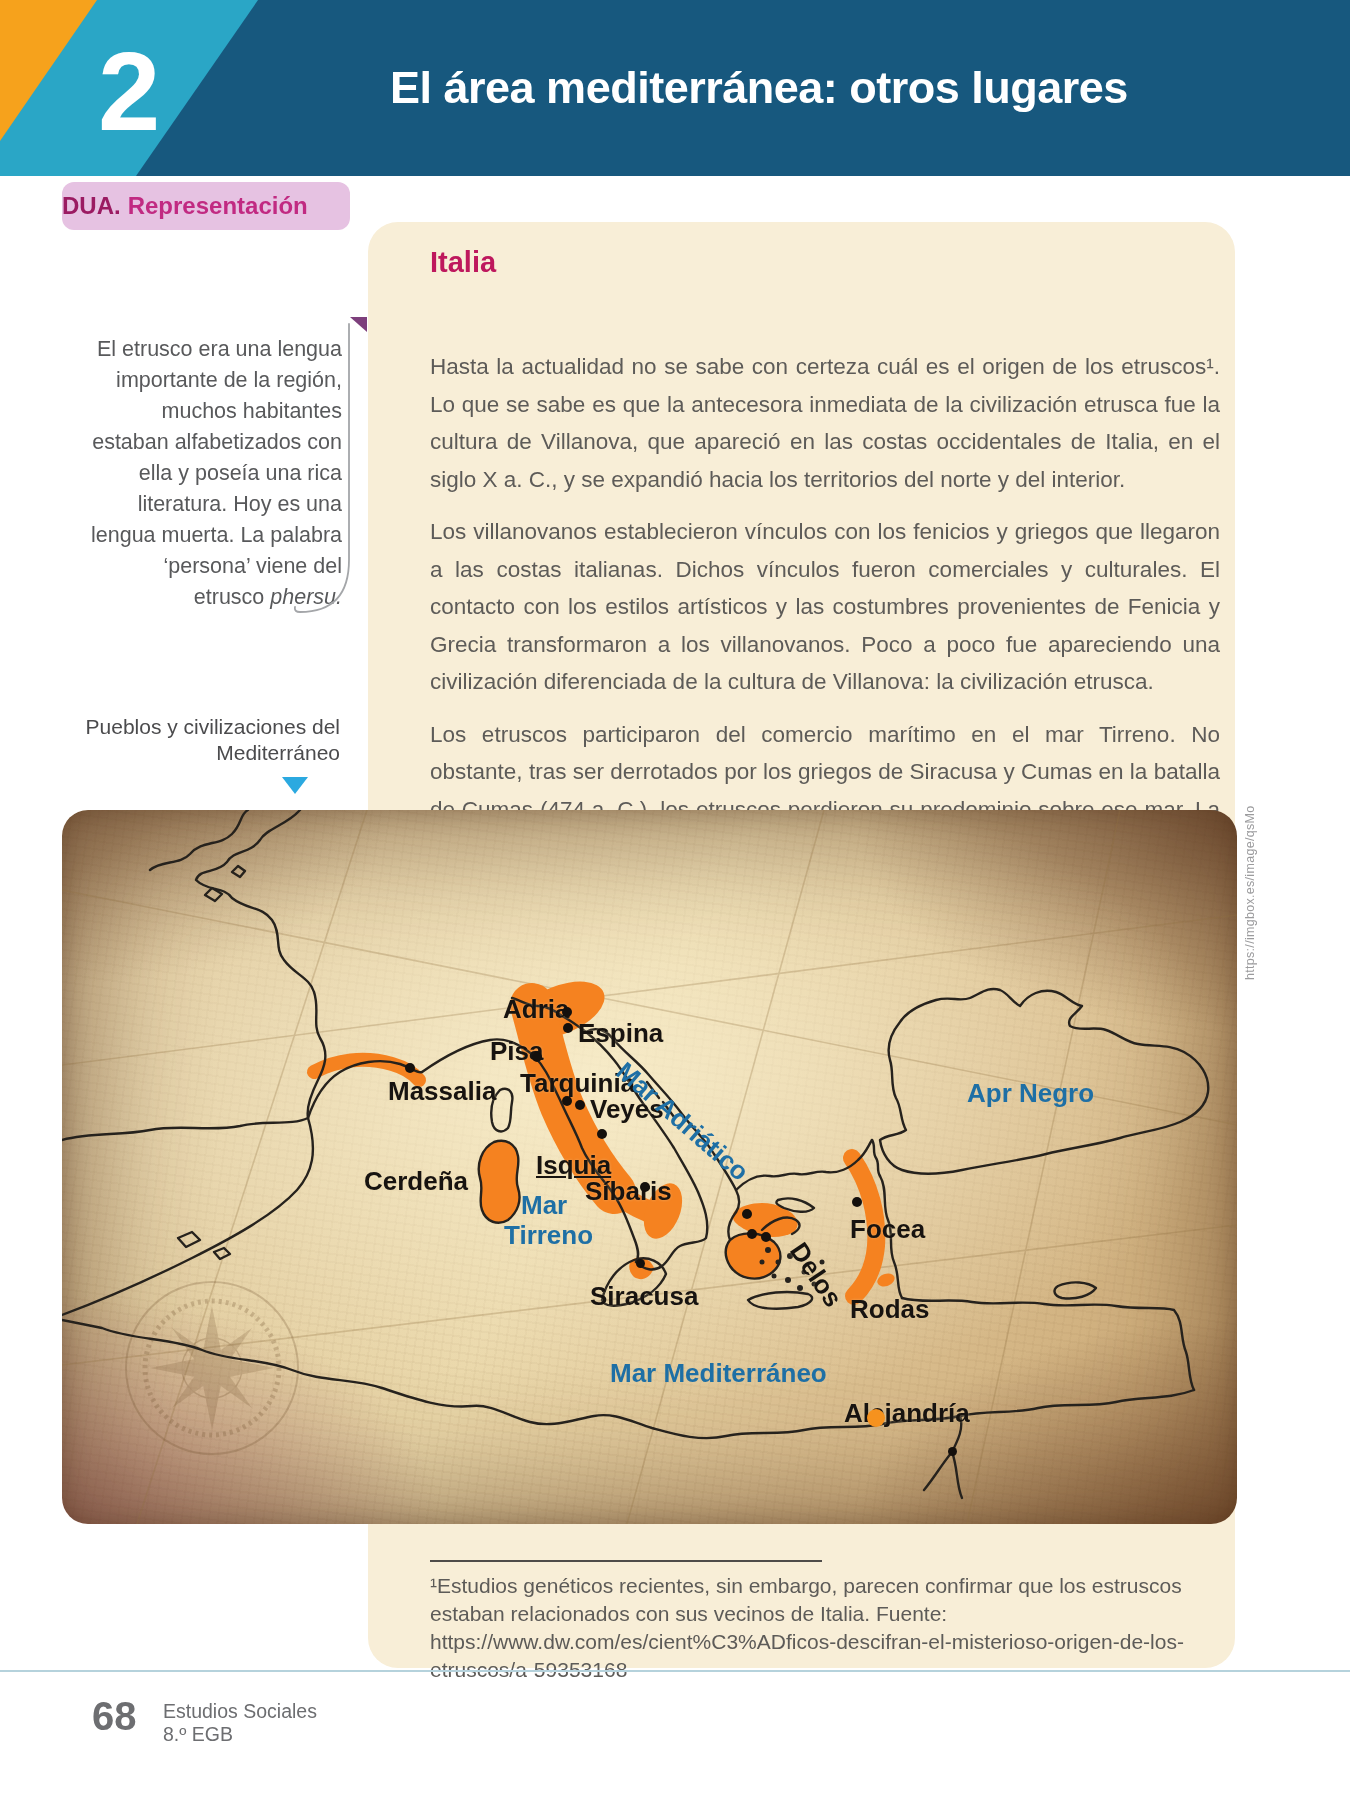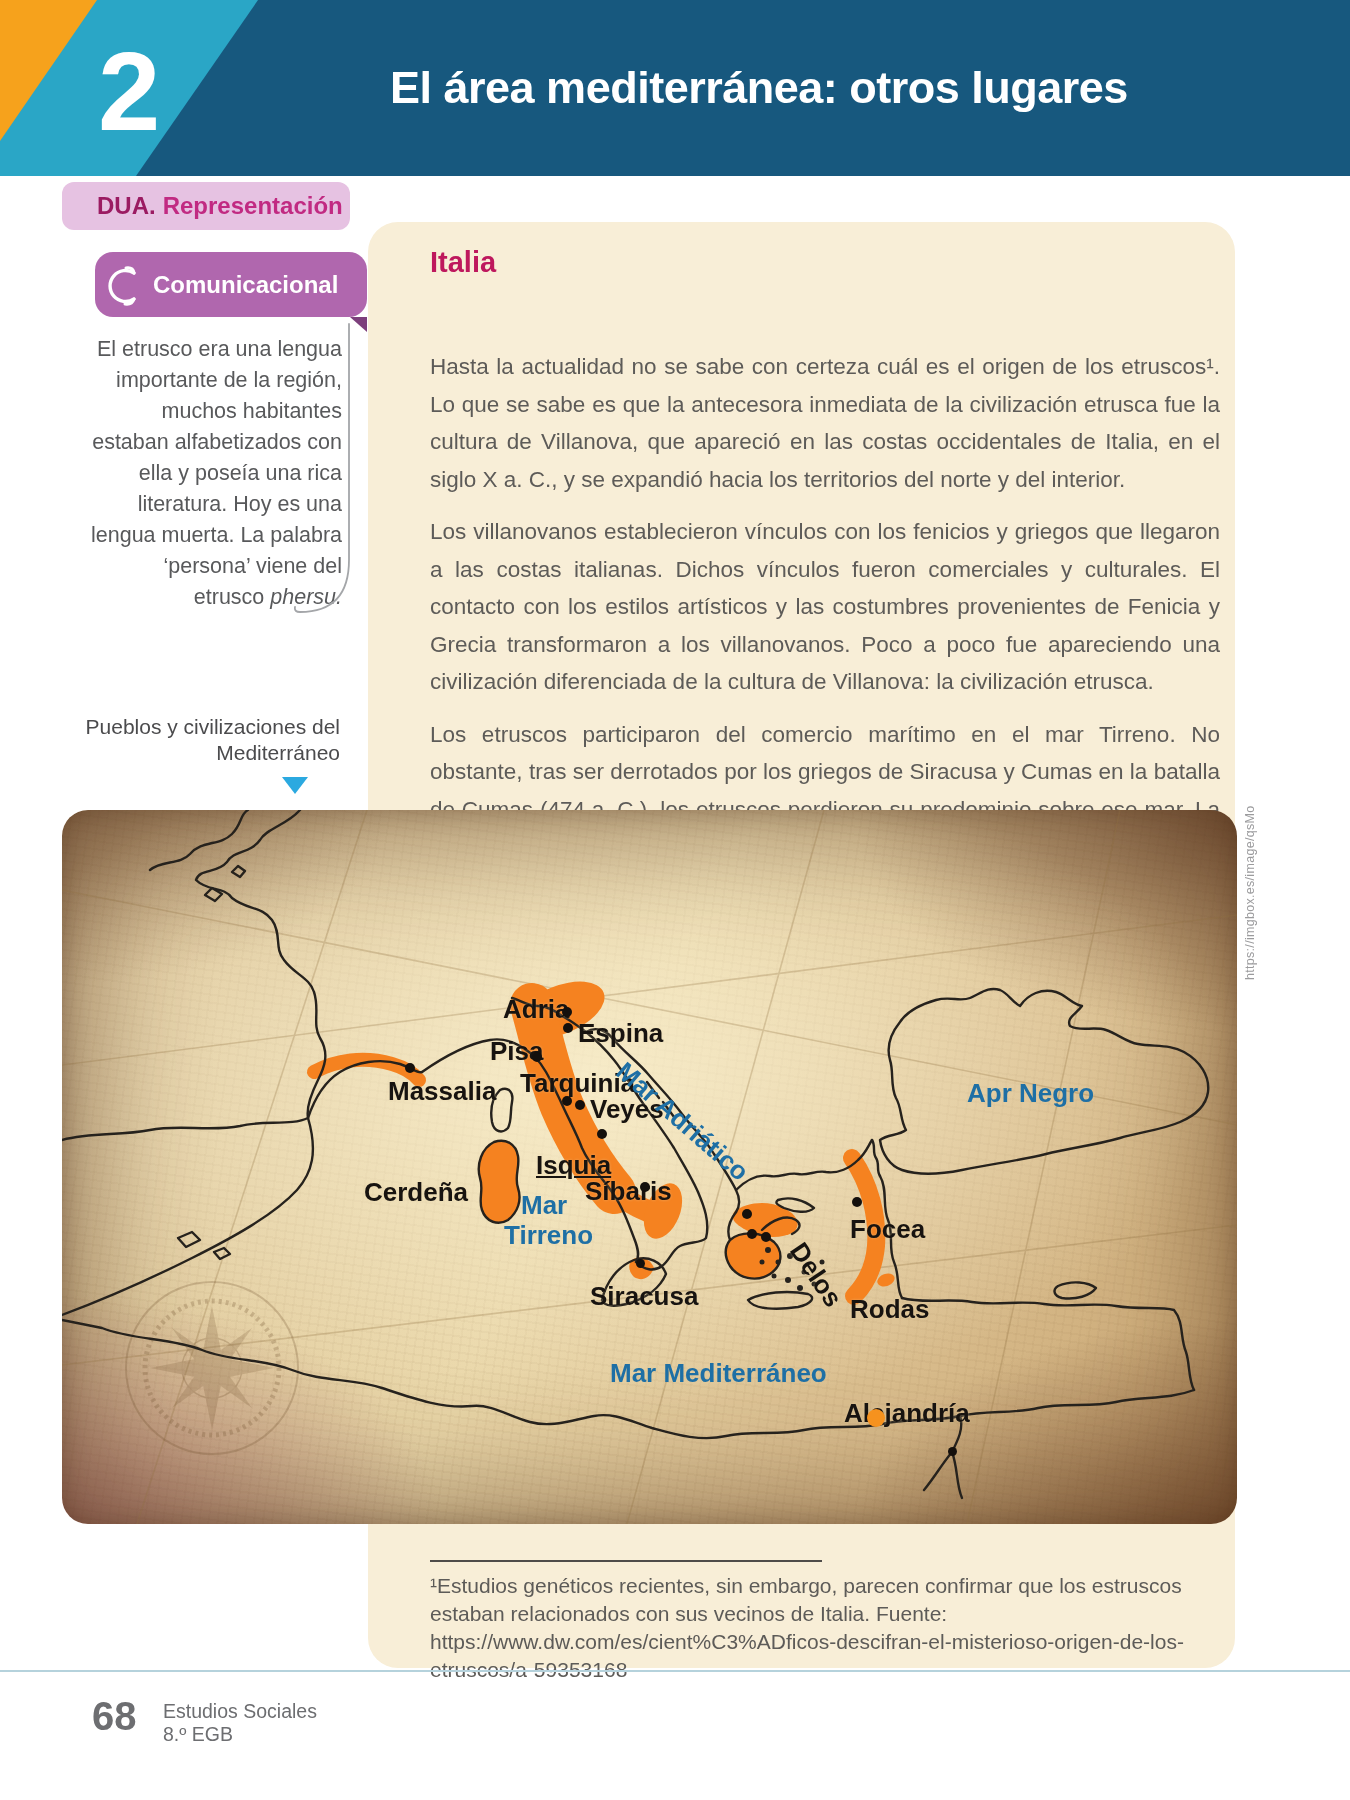--- a/index.html
+++ b/index.html
@@ -13,21 +13,21 @@
     background:#2aa6c6; clip-path:polygon(95px 0, 258px 0, 136px 176px, 0 176px, 0 140px);
     filter:drop-shadow(4px 2px 4px rgba(0,0,0,.35)); }
   .orange-wedge { position:absolute; left:0; top:0; width:120px; height:145px;
     background:#f6a21c; clip-path:polygon(0 0, 97px 0, 0 141px); }
   .unit-number { position:absolute; left:98px; top:36px; color:#ffffff; font-size:112px; font-weight:bold; line-height:1; }
   .page-title { position:absolute; left:390px; top:0; width:830px; height:176px; display:flex; align-items:center;
     color:#ffffff; font-size:45px; font-weight:bold; letter-spacing:-.5px; }
 
   
   .dua-bar { position:absolute; left:62px; top:182px; width:288px; height:48px; background:#e6c2e2;
-    border-radius:12px; display:flex; align-items:center; padding-left:35px; font-size:24px; }
+    border-radius:12px; display:flex; align-items:center; font-size:24px; }
   .dua-bold { color:#9b1b62; font-weight:bold; }
   .dua-rest { color:#c12a82; font-weight:bold; margin-left:7px; }
 
   
   .badge { position:absolute; left:95px; top:252px; width:272px; height:65px; background:#b067ae;
     border-radius:18px; display:flex; align-items:center; }
   .badge-label { color:#ffffff; font-size:24px; font-weight:bold; margin-left:58px; }
   .badge-fold { position:absolute; left:350px; top:317px; width:17px; height:15px; background:#7d3f7c;
     clip-path:polygon(0 0, 100% 0, 100% 100%); }
   .badge-icon { position:absolute; left:96px; top:262px; }
@@ -88,23 +88,20 @@
   <div class="orange-wedge"></div>
   <div class="unit-number">2</div>
 
   <div class="dua-bar">
     <span class="dua-bold">DUA.</span>
     <span class="dua-rest">Representación</span>
   </div>
 
   <div class="cream-panel"></div>
 
-  <div class="badge">
-    <span class="badge-label">Comunicacional</span>
-  </div>
   <div class="badge-fold"></div>
   <svg class="badge-icon" width="52" height="48" viewBox="0 0 52 48">
     <path d="M38,11 a15.5,15.5 0 1 0 0,26" fill="none" stroke="#ffffff" stroke-width="3.4" stroke-linecap="round"></path>
     <path d="M38,11 q-1,-6 -8,-5" fill="none" stroke="#ffffff" stroke-width="3" stroke-linecap="round"></path>
     <path d="M38,37 q-2,6 -9,5" fill="none" stroke="#ffffff" stroke-width="3" stroke-linecap="round"></path>
   </svg>
 
   <div class="side-note">
     <span>El etrusco era una lengua importante de la región, muchos habitantes estaban alfabetizados con ella y poseía una rica literatura. Hoy es una lengua muerta. La palabra ‘persona’ viene del etrusco </span><span class="it">phersu.</span>
   </div>
@@ -229,21 +226,21 @@
       </g>
     </svg>
     <div>
         <span class="map-label" style="left: 441px; top: 184px;">Adria</span>
         <span class="map-label" style="left: 516px; top: 208px;">Espina</span>
         <span class="map-label" style="left: 428px; top: 226px;">Pisa</span>
         <span class="map-label" style="left: 458px; top: 258px;">Tarquinia</span>
         <span class="map-label" style="left: 528px; top: 284px;">Veyes</span>
         <span class="map-label" style="left: 326px; top: 266px;">Massalia</span>
         <span class="map-label" style="left: 474px; top: 340px; text-decoration: underline;">Isquia</span>
-        <span class="map-label" style="left: 302px; top: 367px;">Cerdeña</span>
+        <span class="map-label" style="left: 302px; top: 356px;">Cerdeña</span>
         <span class="map-label" style="left: 523px; top: 366px;">Síbaris</span>
         <span class="map-label" style="left: 528px; top: 471px; text-align: right;">Siracusa</span>
         <span class="map-label" style="left: 734px; top: 420px; transform: rotate(56deg); transform-origin: 0px 50%;">Delos</span>
         <span class="map-label" style="left: 788px; top: 404px; text-align: right;">Focea</span>
         <span class="map-label" style="left: 788px; top: 484px;">Rodas</span>
         <span class="map-label" style="left: 782px; top: 588px;">Alejandría</span>
         <span class="map-label sea" style="left: 558px; top: 242px; transform: rotate(41deg); transform-origin: 0px 50%;">Mar Adriático</span>
         <span class="map-label sea" style="left: 905px; top: 268px;">Apr Negro</span>
         <span class="map-label sea" style="left: 459px; top: 380px;">Mar</span>
         <span class="map-label sea" style="left: 442px; top: 410px;">Tirreno</span>

